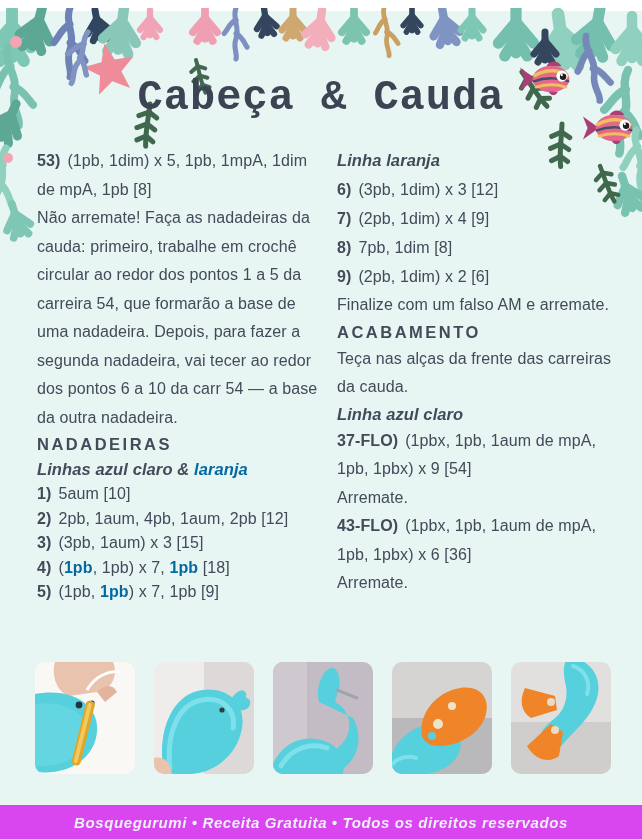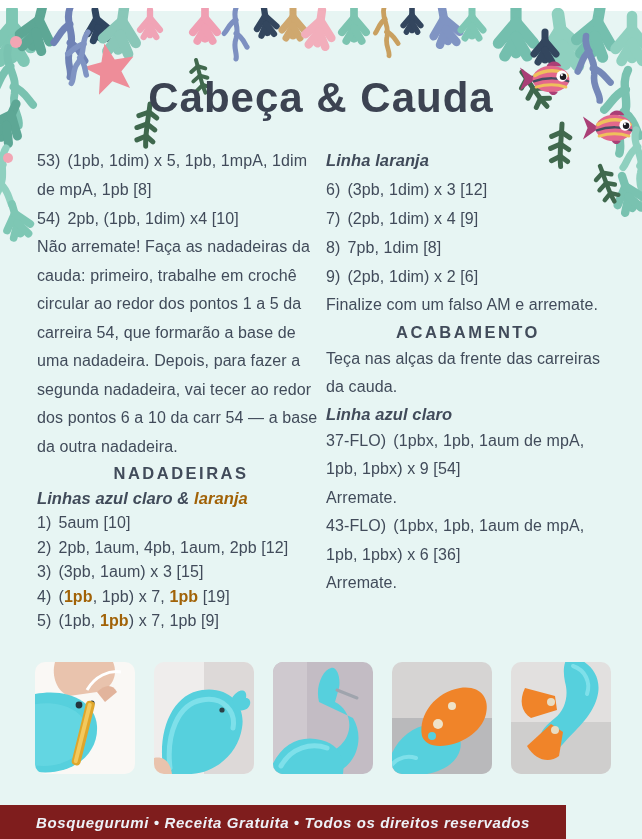--- a/index.html
+++ b/index.html
@@ -6,45 +6,45 @@
   body{
     width:642px;height:839px;position:relative;overflow:hidden;
     background:#e7f5f3;
     font-family:"Liberation Sans",sans-serif;
     color:#414b5a;
   }
   .top-strip{position:absolute;top:0;left:0;width:642px;height:11px;background:#ffffff;}
   .decor{position:absolute;top:8px;left:0;z-index:1;pointer-events:none;}
   .page-title{
     position:absolute;top:74px;left:0;width:642px;text-align:center;z-index:2;
-    font-family:Liberation Sans, sans-serif;font-weight:700;font-size:42px;
+    font-family:Liberation Mono, monospace;font-weight:700;font-size:42px;
     letter-spacing:1px;color:#3c4352;
   }
   .col{position:absolute;z-index:3;font-size:16px;letter-spacing:.1px;}
   .col-left{top:146px;left:37px;width:288px;}
-  .col-right{top:146px;left:326px;width:284px;}
+  .col-right{top:146px;left:337px;width:284px;}
   .col p{margin:0;}
   .lh29{line-height:29px;}
   .lh28{line-height:28.5px;}
   .row{line-height:24.5px;}
-  .num{font-weight:400;margin-right:7px;text-align:center;}
+  .num{font-weight:700;margin-right:7px;text-align:center;}
   .note{margin-top:14px;}
   .mt14{margin-top:14px;}
   .mt16{margin-top:16px;}
   .mt10{margin-top:10px;}
   .sec-heading{
-    font-weight:700;letter-spacing:2.5px;text-align:center;
+    font-weight:700;letter-spacing:2.5px;
     font-size:16.5px;line-height:25px;margin-top:3px;
   }
   .yarn{font-weight:700;font-style:italic;font-size:16.5px;line-height:25px;}
-  .orange{color:#a16207;font-weight:700;}
+  .orange{color:#0369a1;font-weight:700;}
   .photos{position:absolute;top:662px;left:35px;z-index:3;display:flex;gap:19px;}
   .photo{width:100px;height:112px;border-radius:10px;overflow:hidden;}
   .footer{
-    position:absolute;left:0;bottom:0;width:566px;height:34px;background:#7f1d1d;z-index:4;
+    position:absolute;left:0;bottom:0;width:642px;height:34px;background:#d946ef;z-index:4;
     display:flex;align-items:center;justify-content:center;
   }
   .footer span{
     color:#edf1f7;font-size:15px;font-weight:700;font-style:italic;letter-spacing:.6px;
   }
 </style>
 </head>
 <body>
 
 <div class="top-strip"></div>
@@ -130,30 +130,29 @@
   <use href="#frond" stroke="#41694e" transform="translate(562,116) rotate(10)"></use>
   <use href="#frond" stroke="#3f684d" transform="translate(600,158) scale(0.9) rotate(-14)"></use>
   <use href="#fish" transform="translate(551,71) scale(1.15)"></use>
   <use href="#fish" transform="translate(614,120) scale(1.15)"></use>
 </svg>
 
 <div class="page-title">Cabeça &amp; Cauda</div>
 
 <div class="col col-left">
   <p class="lh29"><span class="num">53)</span><span>(1pb, 1dim) x 5, 1pb, 1mpA, 1dim de mpA, 1pb [8]</span></p>
-  <p class="lh29"><span class="num">54)</span><span>2pb, (1pb, 1dim) x4 [10]</span></p>
   <p class="lh28 note">Não arremate! Faça as nadadeiras da cauda: primeiro, trabalhe em crochê circular ao redor dos pontos 1 a 5 da carreira 54, que formarão a base de uma nadadeira. Depois, para fazer a segunda nadadeira, vai tecer ao redor dos pontos 6 a 10 da carr 54 — a base da outra nadadeira.</p>
 
   <p class="sec-heading mt16">NADADEIRAS</p>
   <p class="yarn"><span>Linhas azul claro &amp; </span><span class="orange">laranja</span></p>
 
   <p class="row"><span class="num">1)</span><span>5aum [10]</span></p>
   <p class="row"><span class="num">2)</span><span>2pb, 1aum, 4pb, 1aum, 2pb [12]</span></p>
   <p class="row"><span class="num">3)</span><span>(3pb, 1aum) x 3 [15]</span></p>
-  <p class="row"><span class="num">4)</span><span>(</span><span class="orange">1pb</span><span>, 1pb) x 7, </span><span class="orange">1pb</span><span> [19]</span></p>
+  <p class="row"><span class="num">4)</span><span>(</span><span class="orange">1pb</span><span>, 1pb) x 7, </span><span class="orange">1pb</span><span> [18]</span></p>
   <p class="row"><span class="num">5)</span><span>(1pb, </span><span class="orange">1pb</span><span>) x 7, 1pb [9]</span></p>
 </div>
 
 <div class="col col-right">
   <p class="yarn" style="line-height:29px">Linha laranja</p>
   <p class="lh29"><span class="num">6)</span><span>(3pb, 1dim) x 3 [12]</span></p>
   <p class="lh29"><span class="num">7)</span><span>(2pb, 1dim) x 4 [9]</span></p>
   <p class="lh29"><span class="num">8)</span><span>7pb, 1dim [8]</span></p>
   <p class="lh29"><span class="num">9)</span><span>(2pb, 1dim) x 2 [6]</span></p>
 

